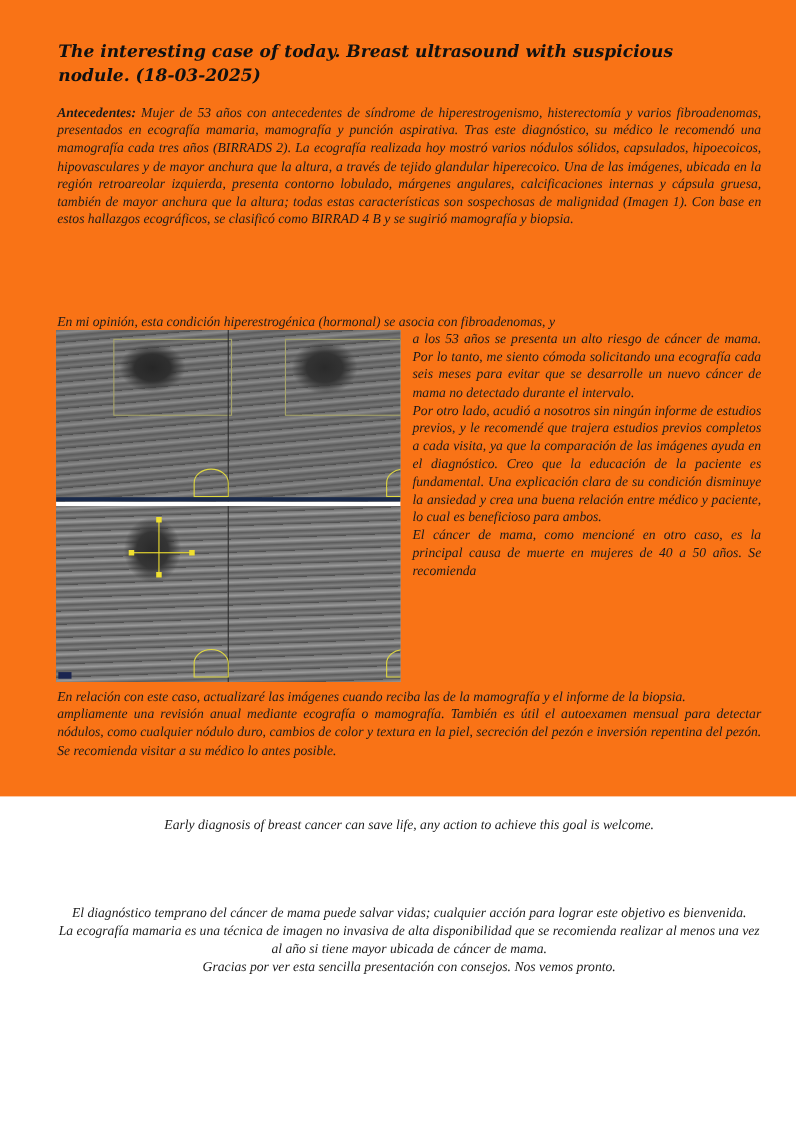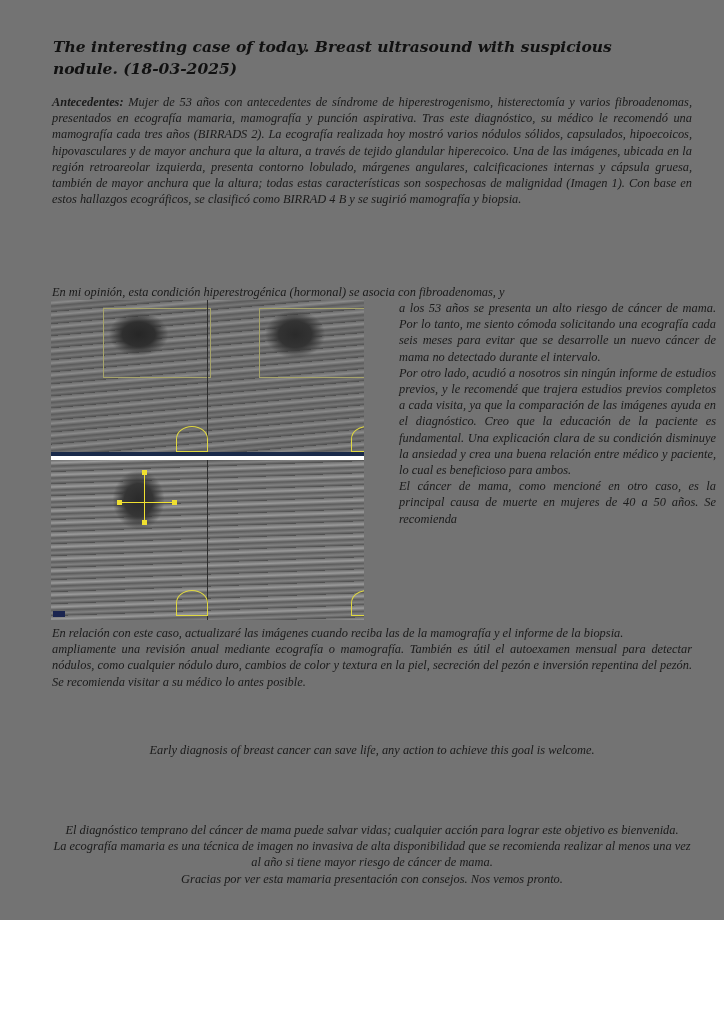--- a/index.html
+++ b/index.html
@@ -1,32 +1,32 @@
 <!DOCTYPE html>
 <html><head>
 <meta charset="utf-8">
 <style>
   html, body { margin: 0; padding: 0; background: #ffffff; }
   body { width: 724px; height: 1024px; position: relative; overflow: hidden; }
-  .page { position: absolute; left: 0; top: 0; width: 724px; height: 920px; background: #737373; }
+  .page { position: absolute; left: 0; top: 0; width: 724px; height: 724px; background: #f97316; }
   .title {
     position: absolute; left: 53px; top: 36px; width: 620px;
     font-family: "DejaVu Serif", serif; font-weight: bold; font-style: italic;
     font-size: 15.5px; line-height: 22px; color: #111;
   }
   .body-text {
     font-family: Liberation Serif, serif; font-style: italic;
     font-size: 12.4px; line-height: 16.2px; color: #1a1a1a;
     text-align: justify;
   }
   .block { position: absolute; left: 52px; width: 640px; }
   .b-ante { top: 94px; }
   .b-ante .label { font-weight: bold; font-style: italic; }
   .b-opinion-line { top: 284px; }
-  .side-col { position: absolute; left: 375px; top: 300px; width: 317px; margin-left: 24px; }
+  .side-col { position: absolute; left: 375px; top: 300px; width: 317px; }
   .side-col p { margin: 0; }
   .b-cont { top: 625px; }
   .b-cont p, .b-en p, .b-es p { margin: 0; }
   .b-en { top: 742px; }
   .b-es { top: 822px; }
   .b-en .body-text, .b-es .body-text { text-align: center; }
   .figures { position: absolute; left: 51px; top: 300px; width: 313px; height: 320px; background: #fff; }
   .us-img {
     position: absolute; left: 0; width: 313px;
     background:
@@ -100,17 +100,17 @@
     <p class="body-text">En relación con este caso, actualizaré las imágenes cuando reciba las de la mamografía y el informe de la biopsia.</p>
     <p class="body-text">ampliamente una revisión anual mediante ecografía o mamografía. También es útil el autoexamen mensual para detectar nódulos, como cualquier nódulo duro, cambios de color y textura en la piel, secreción del pezón e inversión repentina del pezón. Se recomienda visitar a su médico lo antes posible.</p>
   </div>
 
   <div class="block b-en">
     <p class="body-text">Early diagnosis of breast cancer can save life, any action to achieve this goal is welcome.</p>
   </div>
 
   <div class="block b-es">
     <p class="body-text">El diagnóstico temprano del cáncer de mama puede salvar vidas; cualquier acción para lograr este objetivo es bienvenida.</p>
-    <p class="body-text">La ecografía mamaria es una técnica de imagen no invasiva de alta disponibilidad que se recomienda realizar al menos una vez al año si tiene mayor riesgo de cáncer de mama.</p>
-    <p class="body-text">Gracias por ver esta mamaria presentación con consejos. Nos vemos pronto.</p>
+    <p class="body-text">La ecografía mamaria es una técnica de imagen no invasiva de alta disponibilidad que se recomienda realizar al menos una vez al año si tiene mayor ubicada de cáncer de mama.</p>
+    <p class="body-text">Gracias por ver esta sencilla presentación con consejos. Nos vemos pronto.</p>
   </div>
 
 </div>
 
 </body></html>

